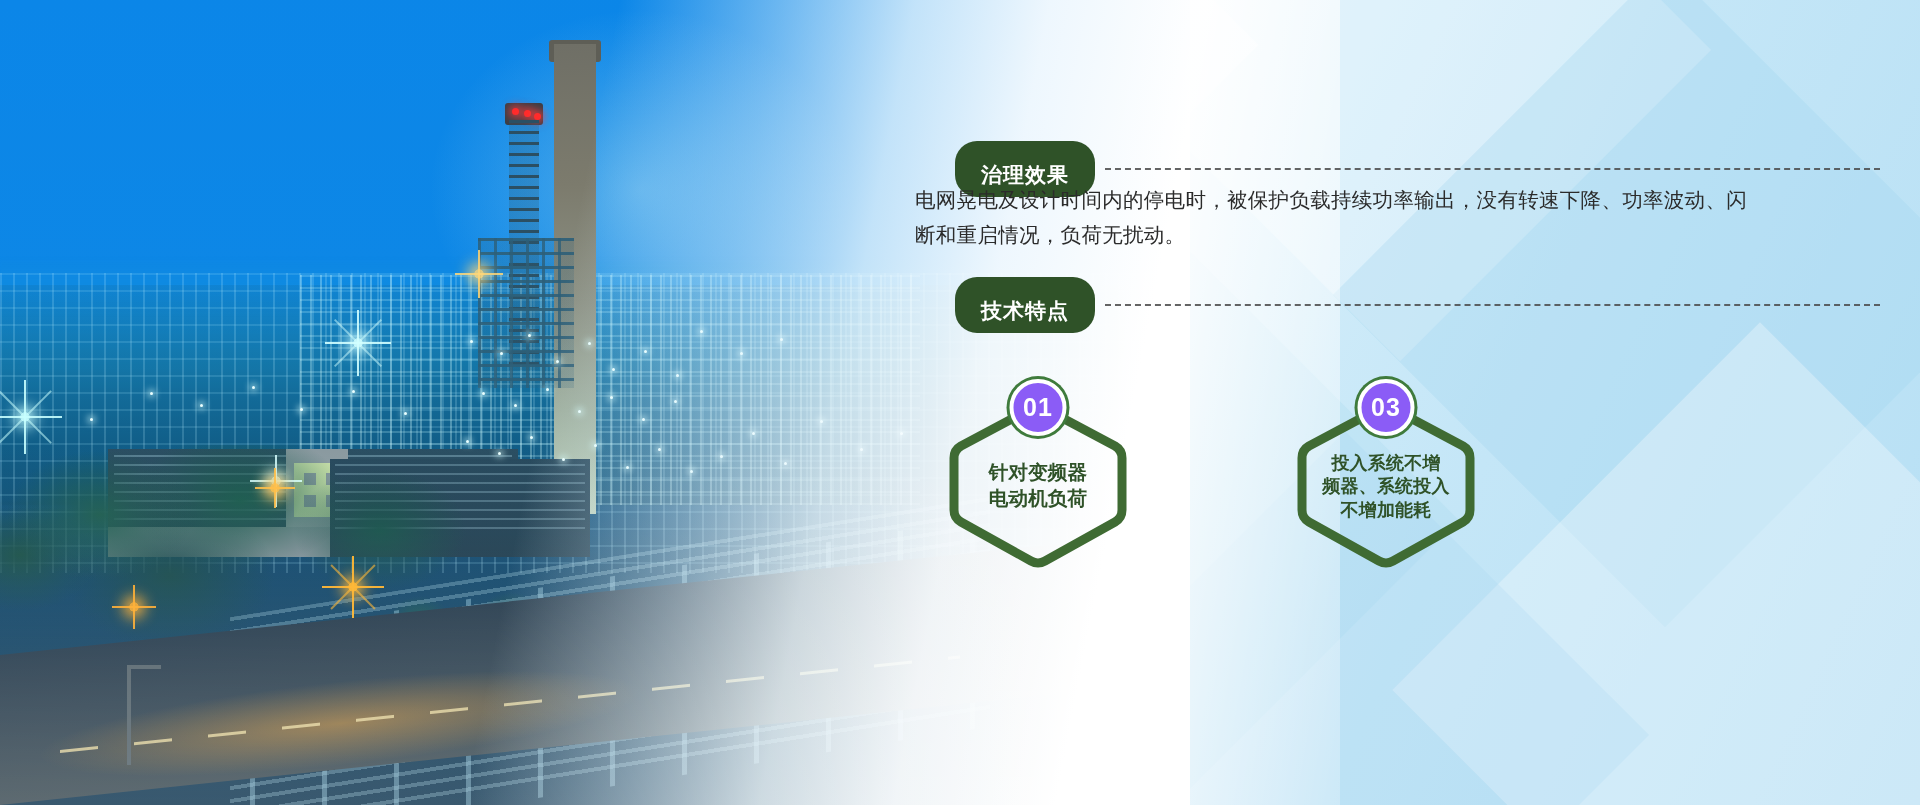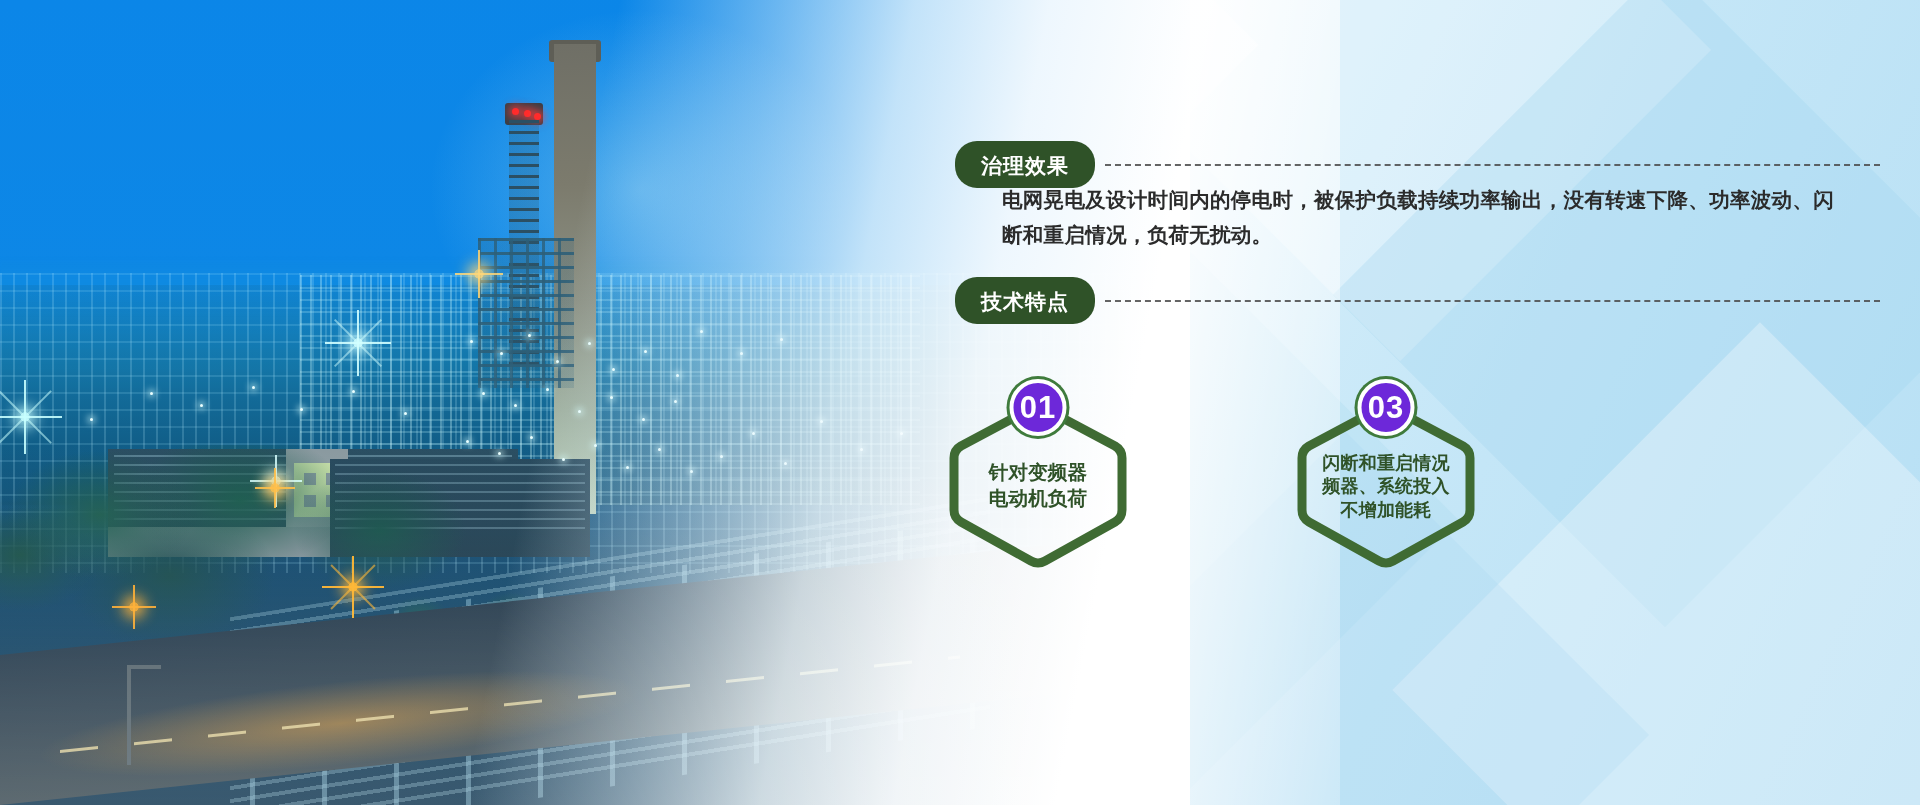--- a/index.html
+++ b/index.html
@@ -141,45 +141,45 @@
         rgba(255,255,255,1) 90%);}
   .photo-fade2{position:absolute;left:0;top:0;width:1190px;height:805px;
     background:linear-gradient(180deg,rgba(255,255,255,0) 55%,rgba(255,255,255,.10) 80%,rgba(255,255,255,.18) 100%);}
 
   
   .content{position:absolute;left:0;top:0;width:1920px;height:805px;}
 
   .section{position:absolute;display:flex;align-items:center;}
   .pill{
     background:#2f5228;color:#fff;font-size:21px;font-weight:bold;letter-spacing:1px;
-    padding:12px 26px 9px 26px;border-radius:22px;white-space:nowrap;line-height:1.25;
+    padding:21px 26px 9px 26px;border-radius:22px;white-space:nowrap;line-height:1.25;
   }
   .dashline{height:0;border-top:2px dashed #4a4a4a;opacity:.85;margin-left:10px;}
 
   .para{
     position:absolute;color:#2b2b2b;font-size:20.5px;line-height:1.72;letter-spacing:.3px;
     width:835px;
   }
 
   
   .hexrow{position:absolute;left:950px;top:402px;width:640px;height:170px;}
   .hexitem{position:absolute;width:176px;height:170px;}
   .hexsvg{position:absolute;left:0;top:0;width:176px;height:170px;overflow:visible;}
   .hexlabel{
     position:absolute;left:0;right:0;top:50%;transform:translateY(-46%);
     text-align:center;color:#2f5228;font-size:19.5px;font-weight:bold;line-height:1.35;
     letter-spacing:.2px;padding:0 8px;
   }
   .hexlabel.l3{font-size:18px;line-height:1.3;transform:translateY(-44%);}
   .badge{
     position:absolute;left:50%;top:-19px;transform:translateX(-50%);
-    width:57px;height:57px;border-radius:50%;background:#6d28d9;
+    width:57px;height:57px;border-radius:50%;background:#8b5cf6;
     border:4px solid #ffffff;box-shadow:0 0 0 3px #3f7b3c;
     display:flex;align-items:center;justify-content:center;
-    color:#fff;font-size:31px;font-weight:bold;letter-spacing:1px;text-align:right;
+    color:#fff;font-size:25px;font-weight:bold;letter-spacing:1px;text-align:right;
   }
 </style>
 </head>
 <body>
 
 <div class="stage">
 
   <div class="bg-base"></div>
   <div class="bg-diamonds">
     <div class="dia" style="left:1180px;top:-170px;width:440px;height:440px;"></div>
@@ -304,21 +304,21 @@
     <div class="photo-fade2"></div>
   </div>
 
   <div class="content">
 
     <div class="section" style="left:955px;top:141px;width:925px;">
       <div class="pill">治理效果</div>
       <div class="dashline" style="flex:1;"></div>
     </div>
 
-    <div class="para" style="left:1002px;top:182px;font-weight:bold;">电网晃电及设计时间内的停电时，被保护负载持续功率输出，没有转速下降、功率波动、闪断和重启情况，负荷无扰动。</div>
+    <div class="para" style="left:915px;top:182px;">电网晃电及设计时间内的停电时，被保护负载持续功率输出，没有转速下降、功率波动、闪断和重启情况，负荷无扰动。</div>
 
     <div class="section" style="left:955px;top:277px;width:925px;">
       <div class="pill">技术特点</div>
       <div class="dashline" style="flex:1;"></div>
     </div>
 
     <div class="hexrow" style="left:950px;top:398px;width:620px;height:175px;">
 
       <div class="hexitem" style="left:0px;top:0px;">
         <svg class="hexsvg" viewBox="0 0 176 170">
@@ -331,21 +331,21 @@
         </div>
       </div>
 
 
       <div class="hexitem" style="left:348px;top:0px;">
         <svg class="hexsvg" viewBox="0 0 176 170">
           <path d="M88 7 L165 48 Q172 52 172 60 L172 112 Q172 120 165 124 L95 163 Q88 167 81 163 L11 124 Q4 120 4 112 L4 60 Q4 52 11 48 Z" fill="none" stroke="#3F6B33" stroke-width="9" stroke-linejoin="round"></path>
         </svg>
         <div class="badge">03</div>
         <div class="hexlabel l3">
-          <div>闪断和重启情况</div>
+          <div>投入系统不增</div>
           <div>频器、系统投入</div>
           <div>不增加能耗</div>
         </div>
       </div>
 
 
     </div>
   </div>
 </div>
 

